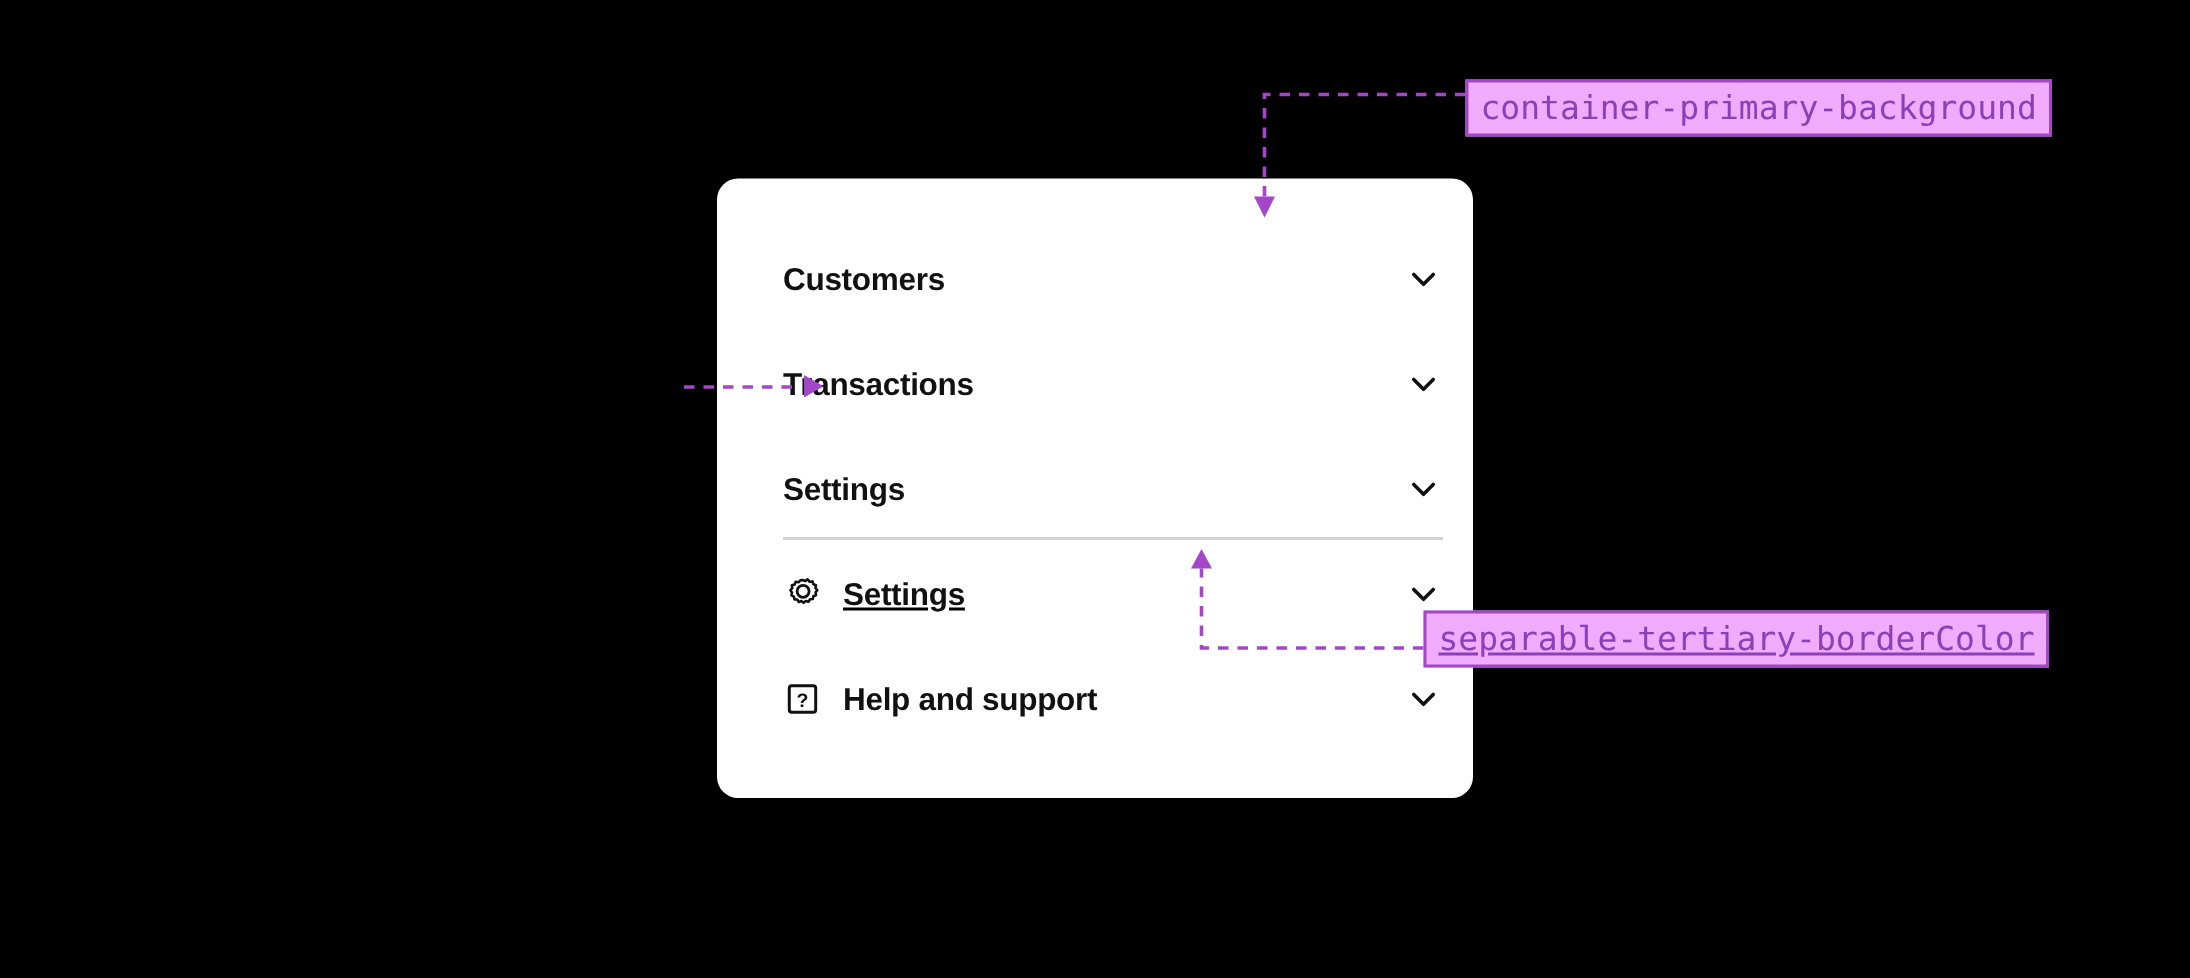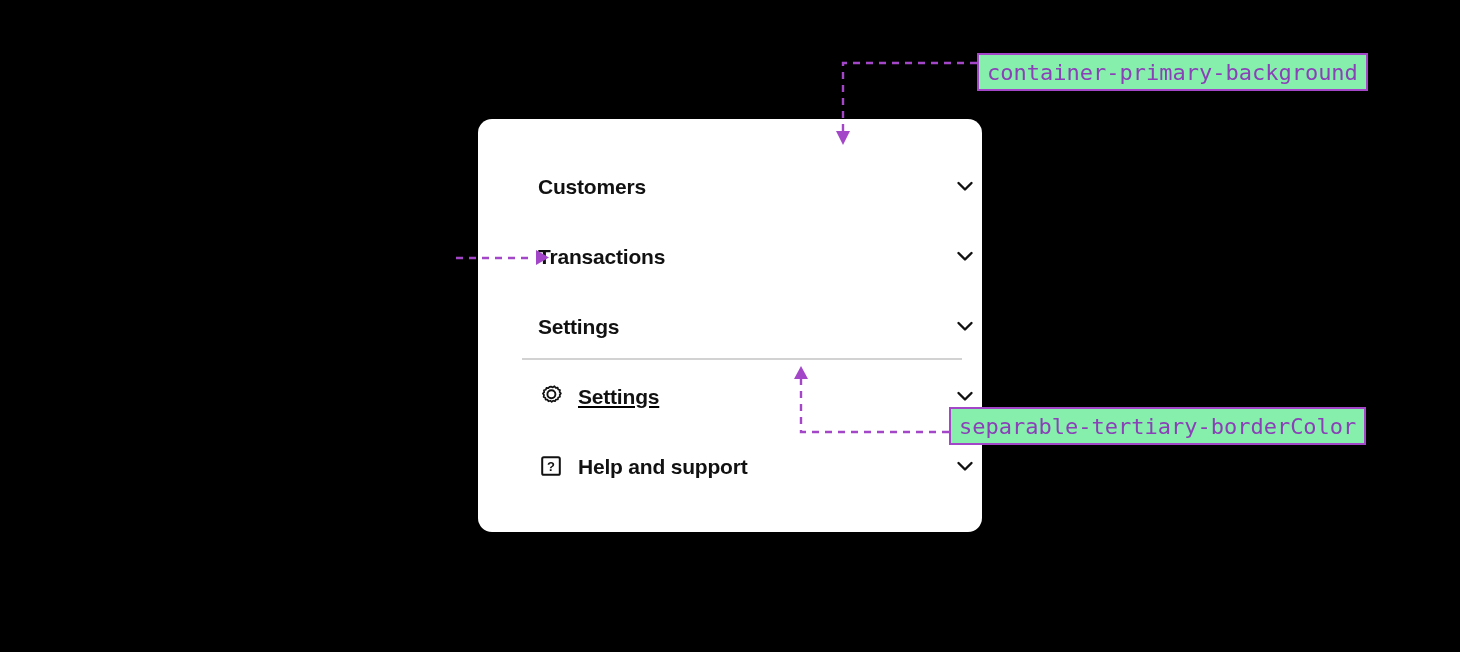--- a/index.html
+++ b/index.html
@@ -44,21 +44,20 @@
     height: 100%;
   }
 
   .menu-row {
     position: absolute;
     left: 44px;
     width: 440px;
     height: 40px;
     display: flex;
     align-items: center;
-    margin-left: 16px;
   }
 
   .row-0 { top: 47px; }
   .row-1 { top: 117px; }
   .row-2 { top: 187px; }
   .row-3 { top: 257px; text-decoration: underline; }
   .row-4 { top: 327px; }
 
   .row-icon {
     width: 26px;
@@ -95,21 +94,21 @@
     top: 239px;
     width: 440px;
     height: 2px;
     background: #d2d2d2;
   }
 
   
   .token-label {
     position: absolute;
     box-sizing: border-box;
-    background: #86efac;
+    background: #f0abfc;
     border: 2px solid #a347c8;
     color: #8b3fb8;
     font-family: "DejaVu Sans Mono", monospace;
     font-size: 22px;
     letter-spacing: 0px;
     display: flex;
     align-items: center;
     justify-content: flex-start;
     padding: 0 8px;
     white-space: nowrap;
@@ -123,20 +122,21 @@
   }
   #label-content-fg {
     left: 62px;
     top: 239px;
     height: 38px;
   }
   #label-separable {
     left: 949px;
     top: 407px;
     height: 38px;
+    text-decoration: underline;
   }
 
   
   #connectors {
     position: absolute;
     left: 0;
     top: 0;
     width: 1460px;
     height: 652px;
     z-index: 3;

